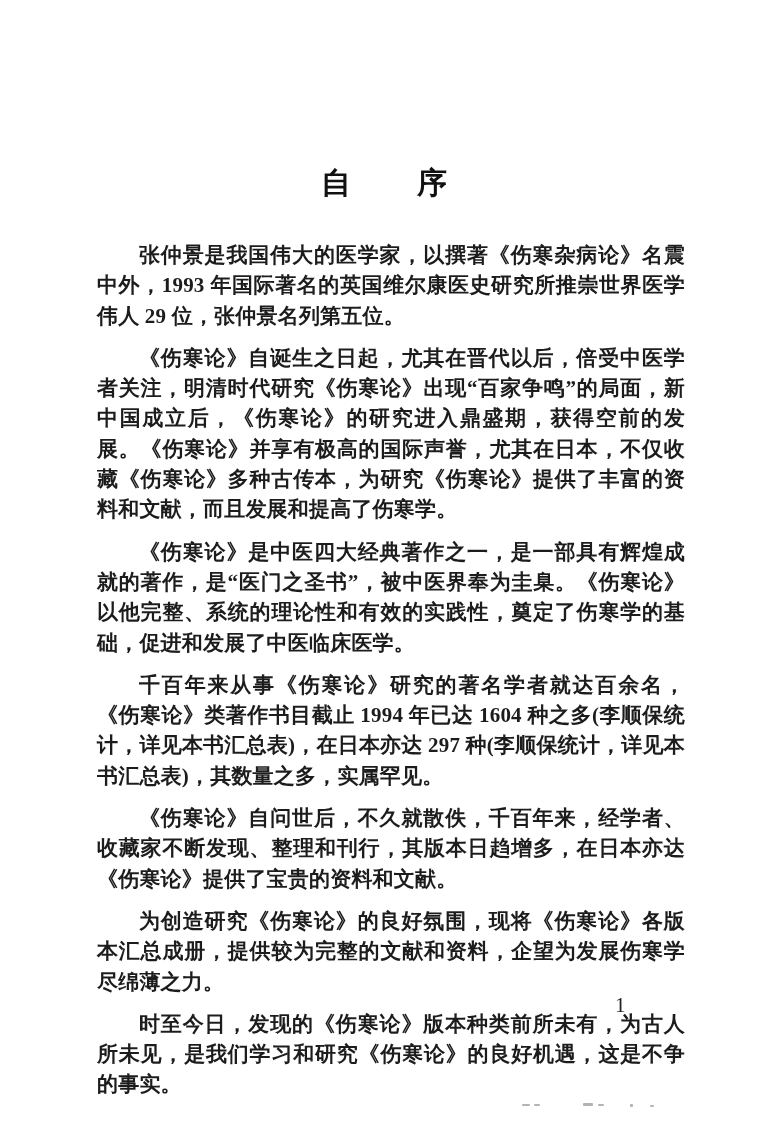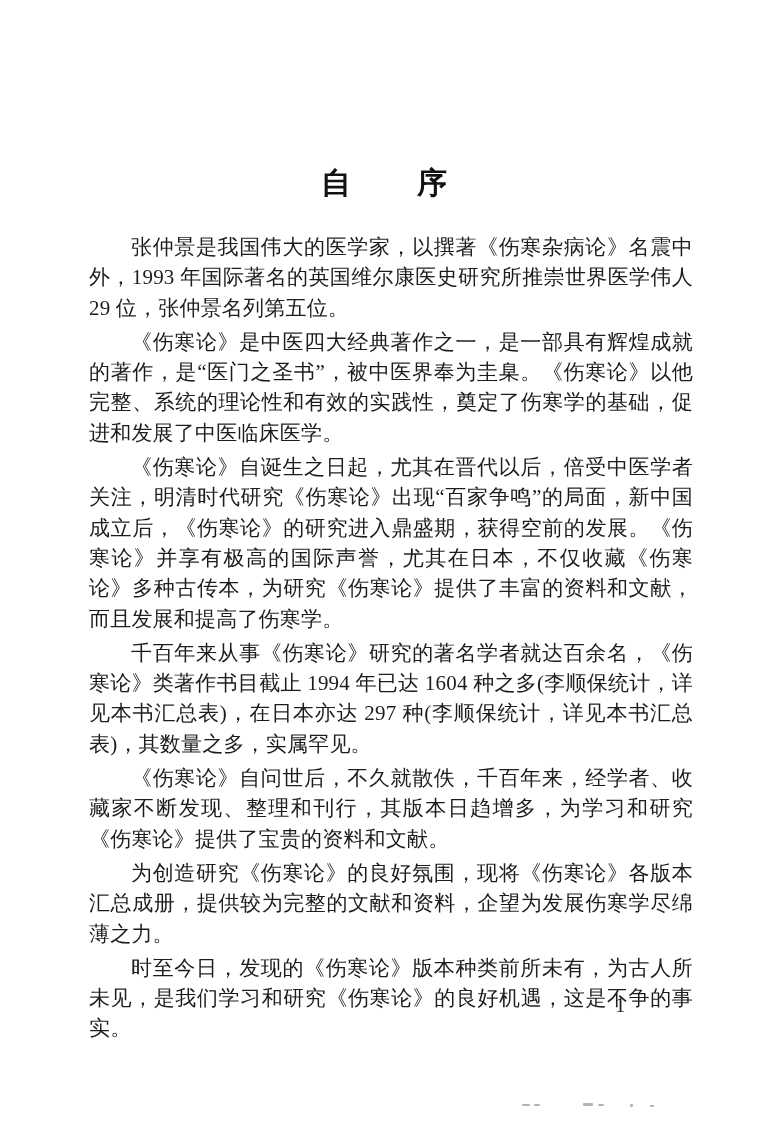--- a/index.html
+++ b/index.html
@@ -35,23 +35,24 @@
     position: absolute;
     top: 228px;
     left: 85px;
     width: 612px;
     font-size: 21px;
     line-height: 30.3px;
     text-align: justify;
     letter-spacing: 0.2px;
   }
   .content p {
-    margin: 4px;
+    margin: 12px;
     padding: 0;
     text-indent: 2em;
+    font-weight: bold;
   }
   .page-number {
     position: absolute;
     top: 993px;
     left: 615px;
     font-size: 21px;
     color: #222222;
     font-family: "Liberation Serif", serif;
   }
   .bleed-marks {
@@ -76,24 +77,24 @@
 </style>
 </head>
 <body>
 
 <div class="page">
 
   <h1 class="title">自　　序</h1>
 
   <div class="content">
     <p>张仲景是我国伟大的医学家，以撰著《伤寒杂病论》名震中外，1993 年国际著名的英国维尔康医史研究所推崇世界医学伟人 29 位，张仲景名列第五位。</p>
+    <p>《伤寒论》自诞生之日起，尤其在晋代以后，倍受中医学者关注，明清时代研究《伤寒论》出现“百家争鸣”的局面，新中国成立后，《伤寒论》的研究进入鼎盛期，获得空前的发展。《伤寒论》并享有极高的国际声誉，尤其在日本，不仅收藏《伤寒论》多种古传本，为研究《伤寒论》提供了丰富的资料和文献，而且发展和提高了伤寒学。</p>
     <p>《伤寒论》是中医四大经典著作之一，是一部具有辉煌成就的著作，是“医门之圣书”，被中医界奉为圭臬。《伤寒论》以他完整、系统的理论性和有效的实践性，奠定了伤寒学的基础，促进和发展了中医临床医学。</p>
-    <p>《伤寒论》自诞生之日起，尤其在晋代以后，倍受中医学者关注，明清时代研究《伤寒论》出现“百家争鸣”的局面，新中国成立后，《伤寒论》的研究进入鼎盛期，获得空前的发展。《伤寒论》并享有极高的国际声誉，尤其在日本，不仅收藏《伤寒论》多种古传本，为研究《伤寒论》提供了丰富的资料和文献，而且发展和提高了伤寒学。</p>
     <p>千百年来从事《伤寒论》研究的著名学者就达百余名，《伤寒论》类著作书目截止 1994 年已达 1604 种之多(李顺保统计，详见本书汇总表)，在日本亦达 297 种(李顺保统计，详见本书汇总表)，其数量之多，实属罕见。</p>
-    <p>《伤寒论》自问世后，不久就散佚，千百年来，经学者、收藏家不断发现、整理和刊行，其版本日趋增多，为学习和研究《伤寒论》提供了宝贵的资料和文献。</p>
+    <p>《伤寒论》自问世后，不久就散佚，千百年来，经学者、收藏家不断发现、整理和刊行，其版本日趋增多，在日本亦达《伤寒论》提供了宝贵的资料和文献。</p>
     <p>为创造研究《伤寒论》的良好氛围，现将《伤寒论》各版本汇总成册，提供较为完整的文献和资料，企望为发展伤寒学尽绵薄之力。</p>
     <p>时至今日，发现的《伤寒论》版本种类前所未有，为古人所未见，是我们学习和研究《伤寒论》的良好机遇，这是不争的事实。</p>
   </div>
 
   <div class="page-number">1</div>
 
   <div class="bleed-marks">
     <span class="m m1"></span>
     <span class="m m2"></span>
     <span class="m m3"></span>

